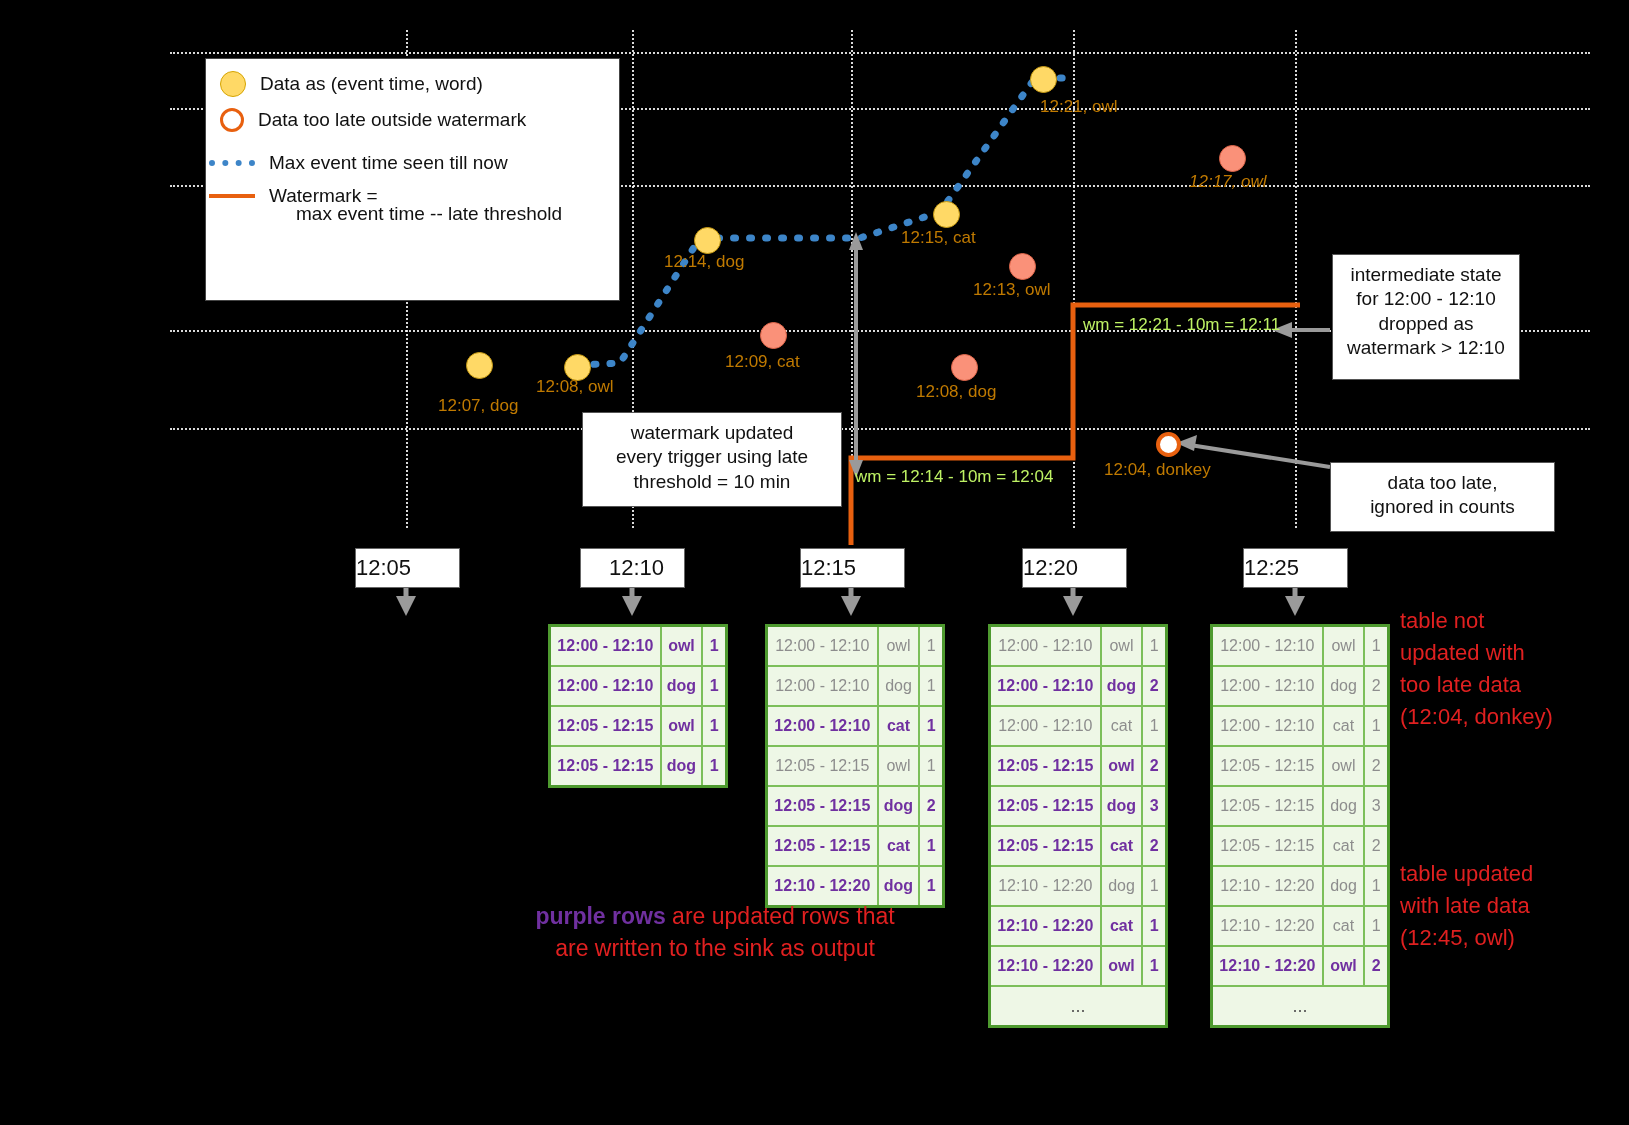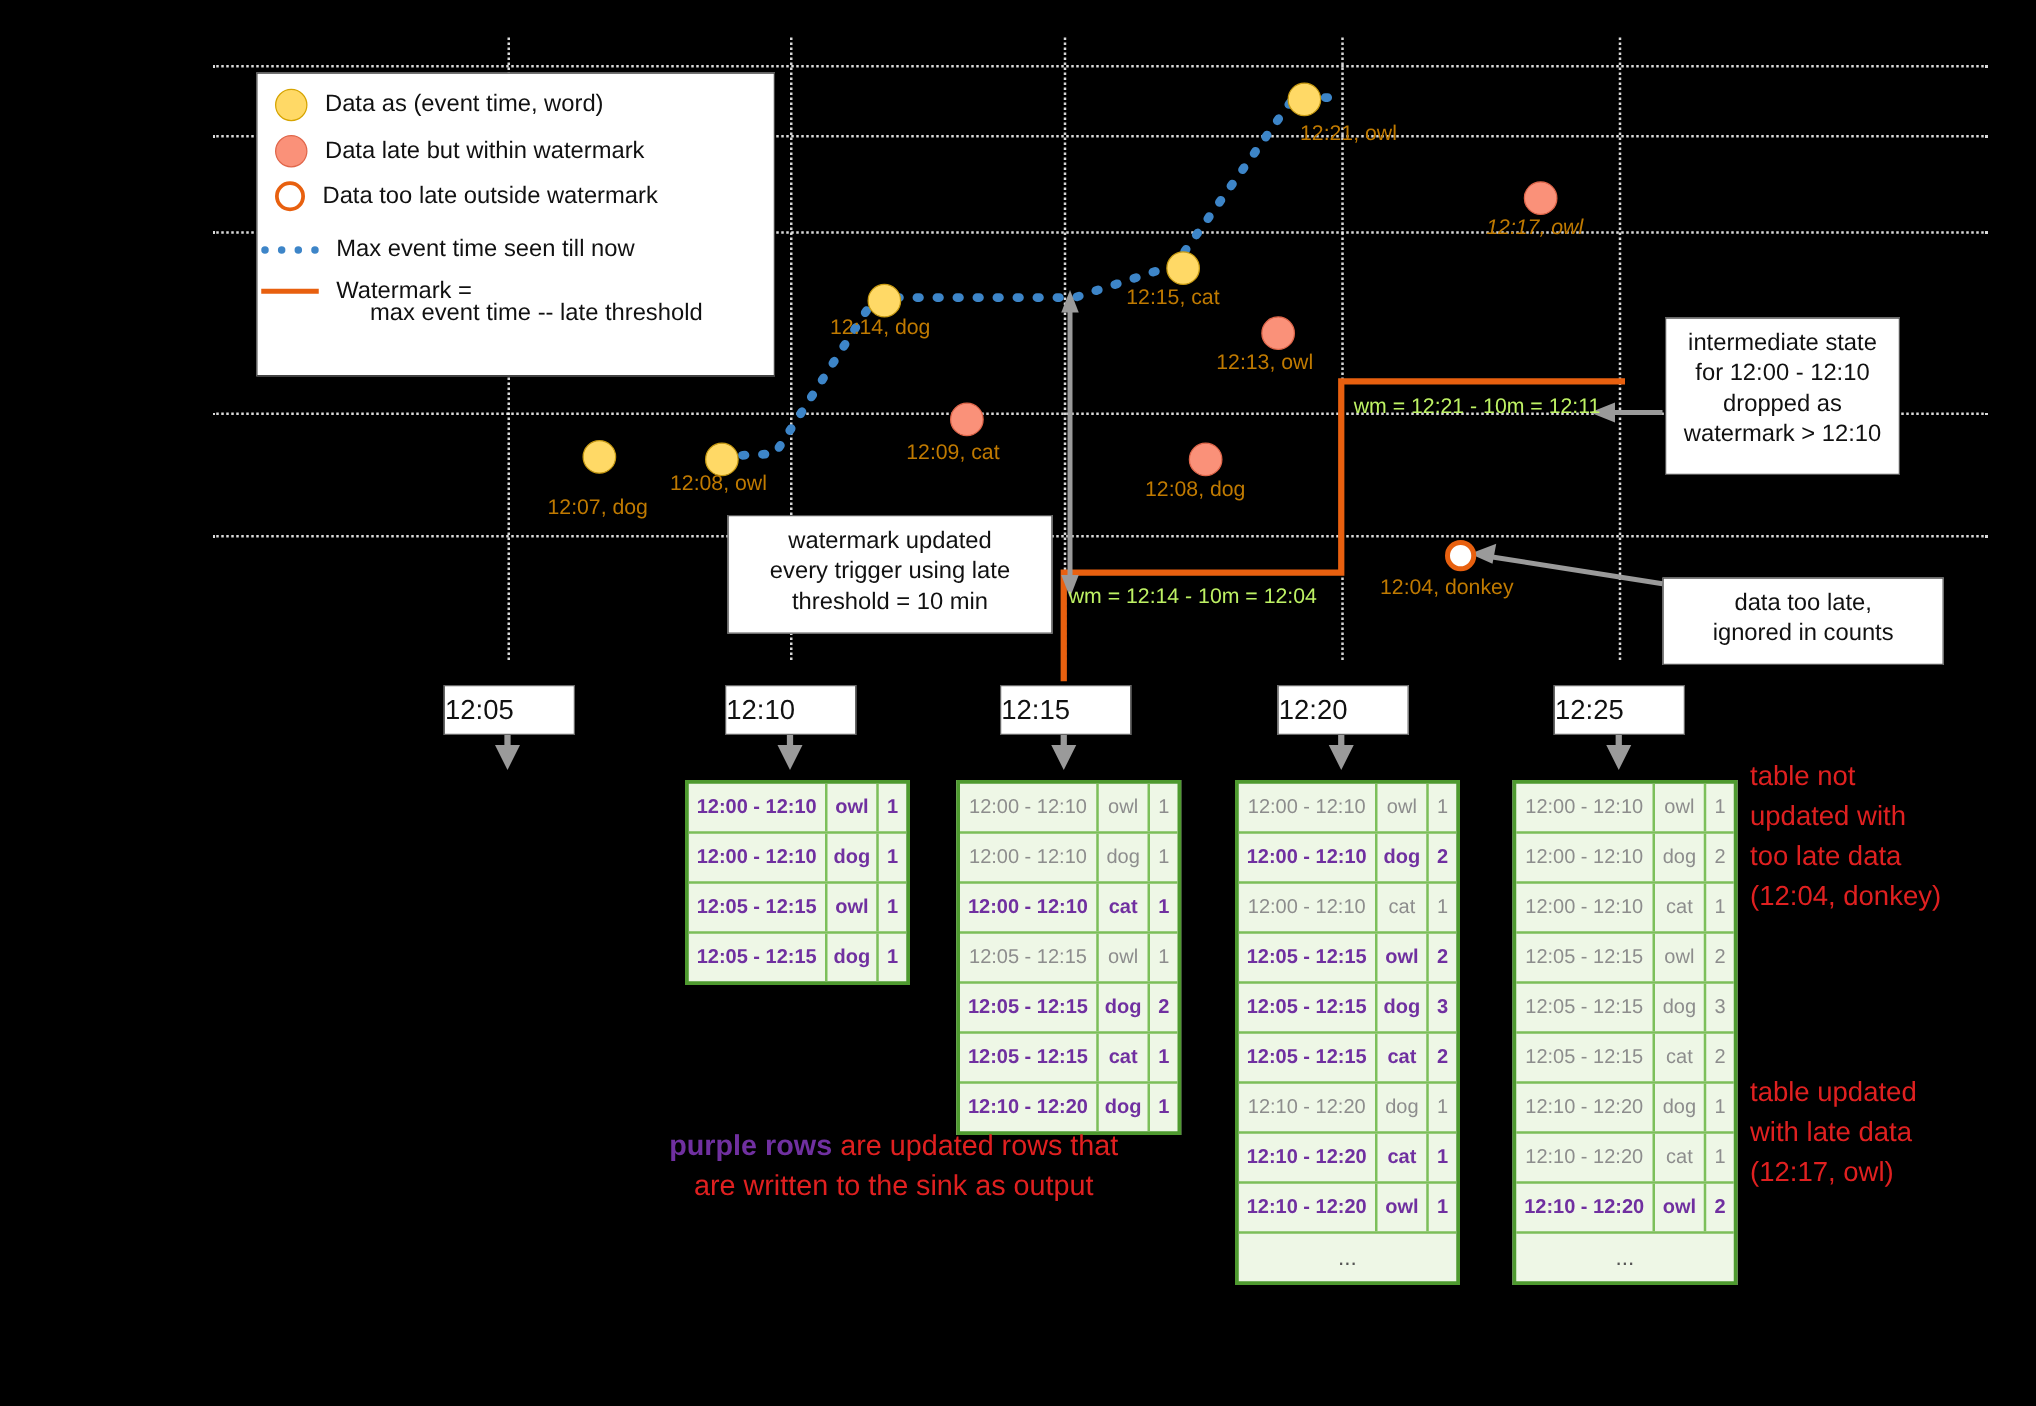--- a/index.html
+++ b/index.html
@@ -100,24 +100,20 @@
     <line x1="1330" y1="467" x2="1190" y2="445" stroke="#9a9a9a" stroke-width="4"></line>
     <polygon points="1176,443 1197,435 1194,451" fill="#9a9a9a"></polygon>
   </svg>
 
   <div class="legend">
     <div class="legend-row">
       <span class="dotY"></span>
       <span class="lbl">Data as (event time, word)</span>
     </div>
     <div class="legend-row">
-      <span class="dotO"></span>
-      <span class="lbl">Data late but within watermark</span>
-    </div>
-    <div class="legend-row">
       <span class="dotH"></span>
       <span class="lbl">Data too late outside watermark</span>
     </div>
     <div class="legend-row" style="margin-top:20px">
       <span class="dashline"></span>
       <span class="lbl">Max event time seen till now</span>
     </div>
     <div class="legend-row" style="margin-bottom:0">
       <span class="solidline"></span>
       <span class="lbl">Watermark =</span>
@@ -162,21 +158,21 @@
 every trigger using late
 threshold = 10 min</div>
   <div class="callout" style="left:1332px;top:254px;width:188px;height:126px;white-space:pre-line;">intermediate state
 for 12:00 - 12:10
 dropped as
 watermark &gt; 12:10</div>
   <div class="callout" style="left:1330px;top:462px;width:225px;height:70px;white-space:pre-line;">data too late,
 ignored in counts</div>
 
   <div class="tlabel" style="left:355px;top:548px;">12:05</div>
-  <div class="tlabel" style="left:580px;top:548px;">12:10</div>
+  <div class="tlabel" style="left:580px;top:548px;padding-left:28px;">12:10</div>
   <div class="tlabel" style="left:800px;top:548px;">12:15</div>
   <div class="tlabel" style="left:1022px;top:548px;">12:20</div>
   <div class="tlabel" style="left:1243px;top:548px;">12:25</div>
 
   <div class="tbl" id="tbl0" style="left:548px;top:624px;width:180px;">
       <div class="trow">
         <div class="c-win purple">12:00 - 12:10</div>
         <div class="c-word purple">owl</div>
         <div class="c-cnt purple">1</div>
       </div>
@@ -333,20 +329,20 @@
         <div class="ellipsis">...</div>
       </div>
     </div>
 
   <div class="note-red" style="left:1400px;top:605px;width:215px;white-space:pre-line;">table not
 updated with
 too late data
 (12:04, donkey)</div>
   <div class="note-red" style="left:1400px;top:858px;width:215px;white-space:pre-line;">table updated
 with late data
-(12:17, owl)</div>
+(12:45, owl)</div>
 
   <div class="caption" style="left:500px;top:900px;width:430px;">
     <span class="p">purple rows</span><span class="r"> are updated rows that</span><br>
     <span class="r">are written to the sink as output</span>
   </div>
 
 </div>
 
 </body></html>

